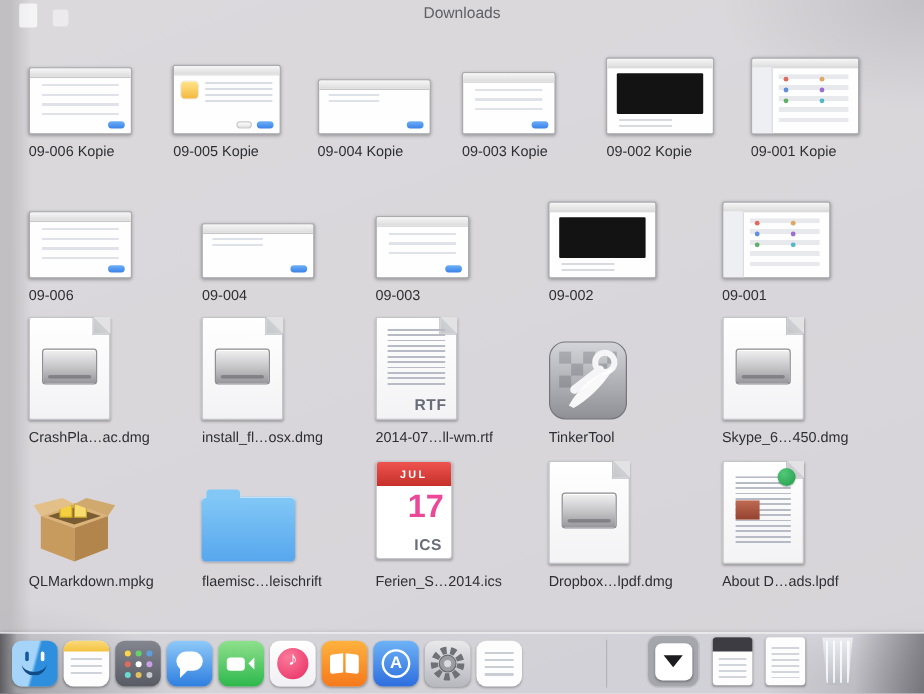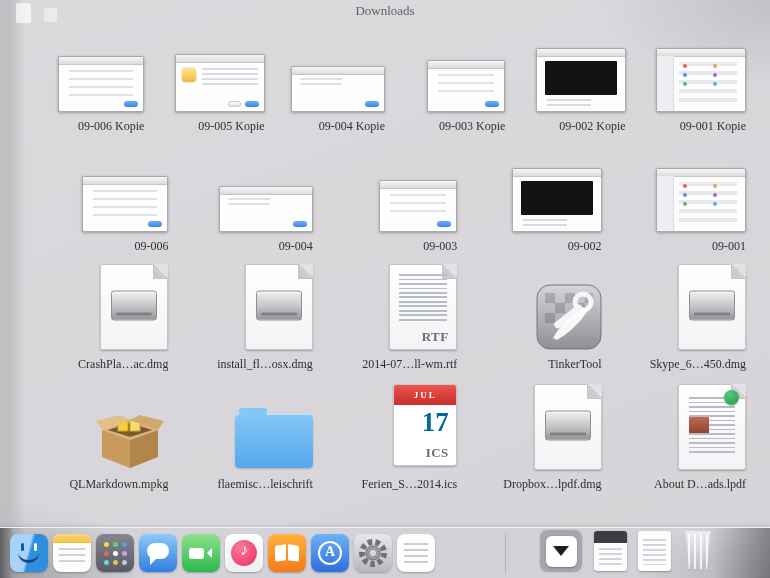--- a/index.html
+++ b/index.html
@@ -4,33 +4,32 @@
 <style>
   html,body{margin:0;padding:0;}
   body{font-family:"Liberation Sans", sans-serif; -webkit-font-smoothing:antialiased;}
   .screen{position:relative;width:770px;height:578px;overflow:hidden;
     background:
       radial-gradient(240px 130px at 100% 0%, rgba(32,30,38,.9), rgba(32,30,38,0) 70%),
       radial-gradient(210px 110px at 0% 100%, rgba(18,18,22,.95), rgba(18,18,22,0) 70%),
       radial-gradient(190px 90px at 100% 100%, rgba(40,38,46,.8), rgba(40,38,46,0) 70%),
       linear-gradient(to right, #232226 0px, #232226 9px, rgba(35,34,38,0) 26px),
       linear-gradient(160deg,#b6b1b6 0%,#a9a5ac 45%,#9a96a0 100%);
-    font-family: Liberation Serif, serif;
   }
   
   .overlay{position:absolute;left:0;top:0;right:0;bottom:50px;background:rgba(228,226,229,.82);}
   .frag{position:absolute;border-radius:2px;}
   .frag.f1{left:16px;top:3px;width:15px;height:20px;background:rgba(255,255,255,.7);}
   .frag.f2{left:44px;top:8px;width:13px;height:14px;background:rgba(255,255,255,.45);}
 
   .title{position:absolute;top:3px;left:0;right:0;text-align:center;font-size:13px;color:#5e6166;}
 
   .row{position:absolute;left:24px;right:24px;display:flex;}
   .r1{top:30px;height:104px}.r2{top:150px;height:104px}.r3{top:250px;height:122px}.r4{top:370px;height:122px}
-  .cell{flex:1 1 0;display:flex;flex-direction:column;align-items:flex-end;justify-content:flex-end;min-width:0;cursor:default;}
+  .cell{flex:1 1 0;display:flex;flex-direction:column;align-items:flex-start;justify-content:flex-end;min-width:0;cursor:default;}
   .lbl{font-size:12px;color:#2d2f33;max-width:116px;white-space:nowrap;overflow:hidden;text-align:center;height:15px;line-height:15px;}
 
   
   .shot{position:relative;background:#fefefe;border:1px solid #a9abaf;border-radius:2px;
     box-shadow:0 1px 3px rgba(0,0,0,.3);margin-bottom:7px;}
   .shot .tb{height:7px;background:linear-gradient(#f6f6f6,#dcdcdc);border-bottom:1px solid #c6c6c6;border-radius:2px 2px 0 0;}
   .shot .blue-btn{position:absolute;right:5px;bottom:4px;width:14px;height:6px;border-radius:3px;background:linear-gradient(#6fb0f7,#3a82e8);}
   .shot .gray-btn{position:absolute;right:23px;bottom:4px;width:13px;height:6px;border-radius:3px;background:linear-gradient(#fdfdfd,#e2e2e2);border:1px solid #c9c9c9;box-sizing:border-box;}
   .shot.form{width:84px;height:54px}
   .shot.form.sm{width:76px;height:50px}
@@ -73,21 +72,21 @@
 
   
   .ticon{margin-bottom:7px;display:block;}
   .folder{position:relative;width:78px;height:54px;margin-bottom:9px;border-radius:4px;
     background:linear-gradient(#82c7f6,#57a7ee);box-shadow:0 1px 2px rgba(0,0,0,.2), inset 0 1px 0 rgba(255,255,255,.5);}
   .folder::before{content:'';position:absolute;top:-6px;left:4px;width:28px;height:8px;border-radius:3px 3px 0 0;background:#82c7f6;}
   .ics{position:relative;width:62px;height:80px;background:#fff;border:1px solid #c5c7cb;border-radius:3px;
     box-shadow:0 1px 2px rgba(0,0,0,.25);margin-bottom:11px;}
   .ics .ihdr{height:20px;line-height:20px;text-align:center;color:#fff;font-weight:bold;font-size:9px;letter-spacing:2px;
     background:linear-gradient(#ee5350,#c62f2a);border-radius:2px 2px 0 0;}
-  .ics .iday{text-align:center;font-size:27px;font-weight:bold;color:#0369a1;line-height:34px;padding-left:20px;}
+  .ics .iday{text-align:center;font-size:27px;font-weight:bold;color:#ec4899;line-height:34px;padding-left:20px;}
 
   
   .dock{position:absolute;left:0;right:0;bottom:0;height:50px;background:rgba(242,243,247,.62);
     border-top:1px solid rgba(255,255,255,.55);box-shadow:0 -1px 3px rgba(0,0,0,.12);}
   .dock::before{content:'';position:absolute;left:0;top:0;bottom:0;width:14px;background:linear-gradient(to right, rgba(30,29,33,.5), rgba(30,29,33,0));}
   .dock::after{content:'';position:absolute;right:0;top:0;bottom:0;width:58px;background:linear-gradient(to left, rgba(48,46,54,.45), rgba(48,46,54,0));}
   .dock-left{position:absolute;left:10px;bottom:6px;display:flex;gap:5px;align-items:flex-end;}
   .dock-right{position:absolute;right:56px;bottom:5px;display:flex;gap:11px;align-items:center;z-index:2;}
   .dock-divider{position:absolute;left:505px;top:5px;bottom:5px;width:1px;background:rgba(0,0,0,.14);}
   .dk{position:relative;width:38px;height:38px;border-radius:8px;box-shadow:0 1px 2px rgba(0,0,0,.28);}

